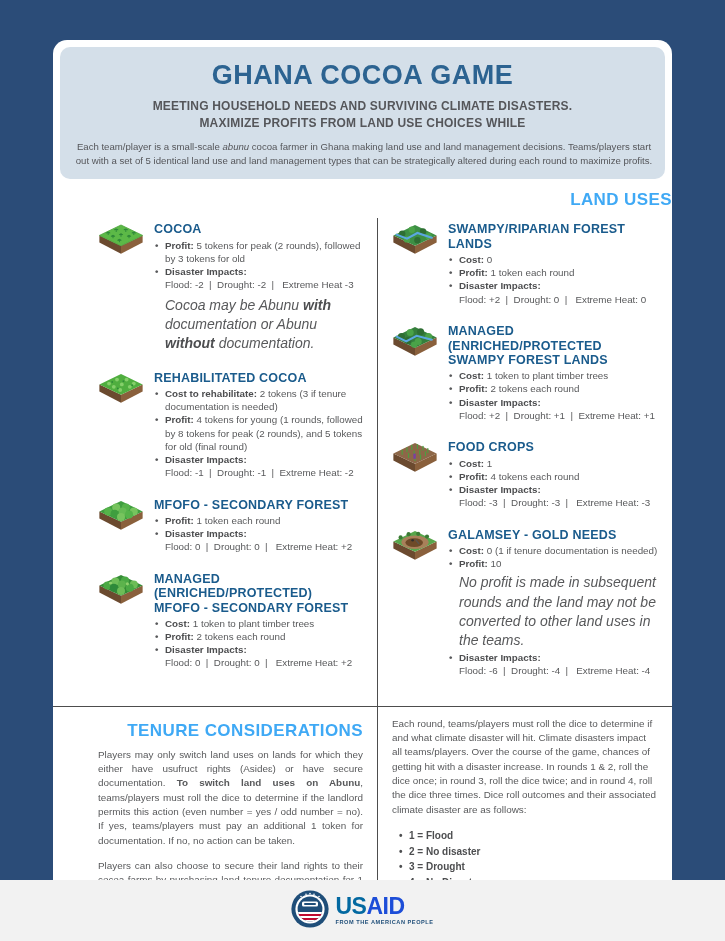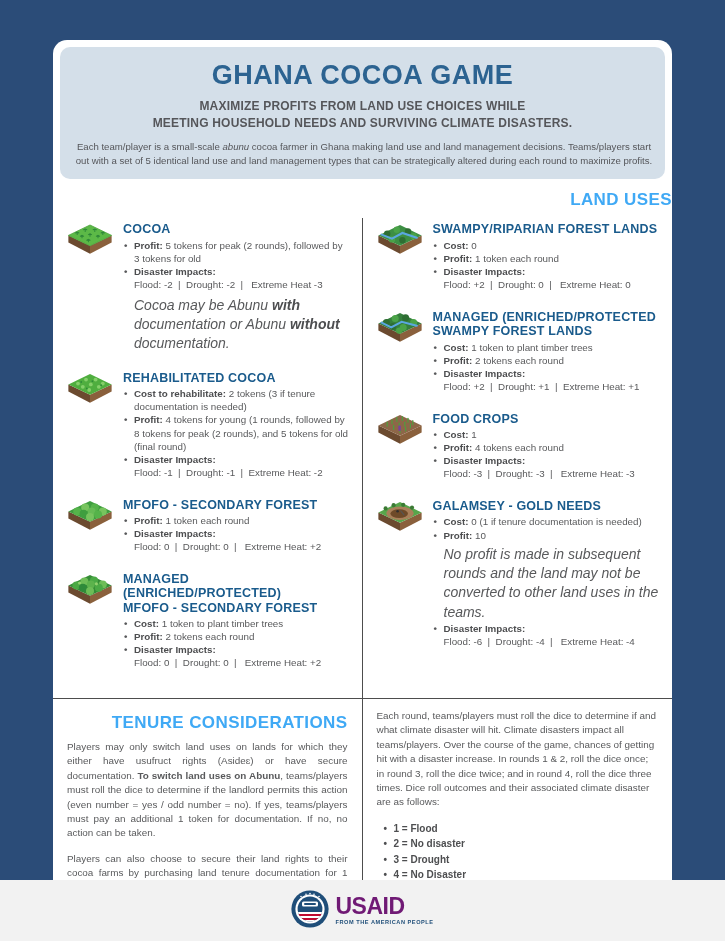--- a/index.html
+++ b/index.html
@@ -27,21 +27,21 @@
   }
   .intro{
     margin:8px auto 0 auto;width:588px;font-size:9.6px;color:#55565a;line-height:1.45;
   }
   
   .section-heading{
     text-align:right;font-size:17px;font-weight:bold;color:#3fa9f5;letter-spacing:.4px;
   }
   .landuses-heading{margin:11px 0 8px 0;}
   .columns{
-    display:grid;grid-template-columns:1fr 1fr;flex:1 0 auto;
+    display:grid;grid-template-columns:1fr 1fr;flex:1 0 auto;padding-left:31px;
   }
   .col{padding:4px 12px 10px 13px;box-sizing:border-box;}
   .col-left{border-right:1px solid #4d4d4d;}
   .bottom-grid{border-top:1px solid #4d4d4d;flex:0 0 auto;}
   .bottom-col{padding:10px 14px 12px 14px;}
   
   .card{display:flex;gap:9px;margin-bottom:17px;}
   .tile{flex:0 0 48px;padding-top:2px;}
   .card-body{flex:1;min-width:0;}
   .card-title{
@@ -68,34 +68,34 @@
   }
   .outcome-list li::before{content:"•";position:absolute;left:1px;top:0;}
   
   .footer-strip{
     position:absolute;left:0;top:880px;width:725px;height:61px;background:#f2f2f2;
     display:flex;align-items:center;justify-content:center;
   }
   .usaid-logo{display:flex;align-items:center;gap:6px;}
   .usaid-text-block{display:flex;flex-direction:column;line-height:1;}
   .usaid-wordmark{font-size:23px;font-weight:bold;letter-spacing:-.5px;}
-  .usaid-us{color:#701a75;text-align:right;}
-  .usaid-aid{color:#701a75;}
+  .usaid-us{color:#0369a1;text-align:right;}
+  .usaid-aid{color:#1d4ed8;}
   .usaid-tagline{font-size:5.6px;font-weight:bold;color:#1f4e79;letter-spacing:.55px;margin-top:2px;}
 </style>
 </head>
 <body>
 
 <div class="content-card">
 
   <div class="header-band">
     <h1 class="main-title">GHANA COCOA GAME</h1>
     <div class="subtitle">
+      <div>MEETING HOUSEHOLD NEEDS AND SURVIVING CLIMATE DISASTERS.</div>
       <div>MAXIMIZE PROFITS FROM LAND USE CHOICES WHILE</div>
-      <div>MEETING HOUSEHOLD NEEDS AND SURVIVING CLIMATE DISASTERS.</div>
     </div>
     <div class="intro">Each team/player  is a small-scale <i>abunu</i> cocoa farmer in Ghana making land use and land management decisions. Teams/players start out with a set of 5 identical land use and land management types that can be strategically altered during each round to maximize profits.</div>
   </div>
 
   <h2 class="section-heading landuses-heading">LAND USES</h2>
 
   <div class="columns">
 
     <div class="col col-left">
 

